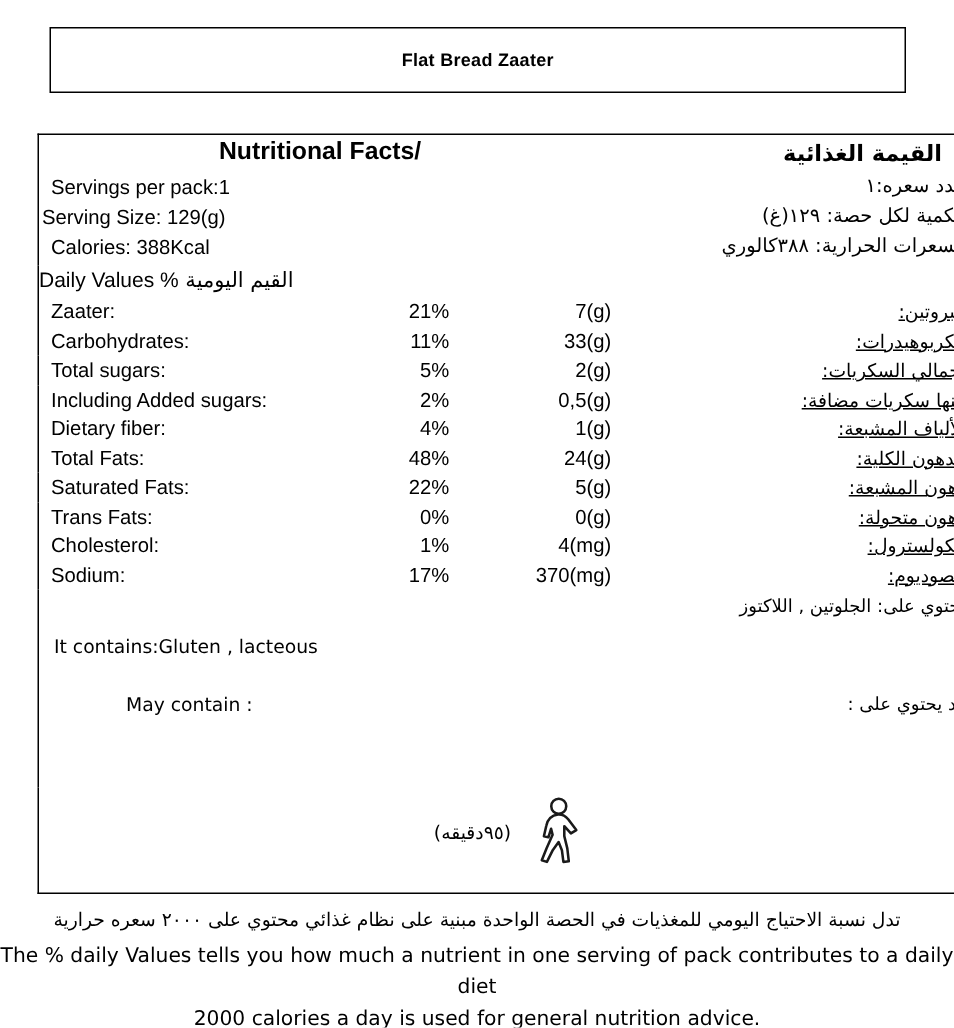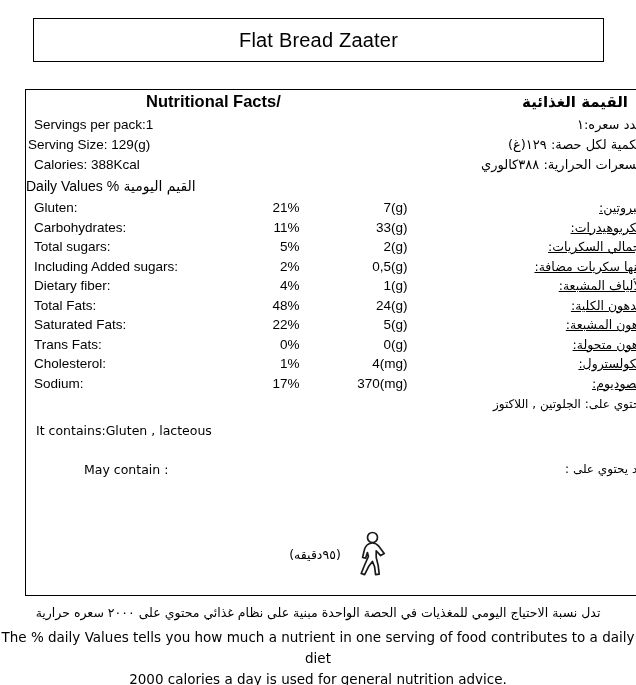--- a/index.html
+++ b/index.html
@@ -23,22 +23,22 @@
     top: 18px;
     width: 571px;
     height: 44px;
     border: 1.5px solid #000;
     box-sizing: border-box;
     display: flex;
     align-items: center;
     justify-content: center;
   }
   #product-title-text {
-    font-size: 20px;
-    font-weight: normal;
+    font-size: 12px;
+    font-weight: bold;
     letter-spacing: 0.2px;
   }
 
   
   #facts-table {
     position: absolute;
     left: 25px;
     top: 89px;
     width: 626px;
     border: 1.5px solid #000;
@@ -257,21 +257,21 @@
     <tr class="rule-row">
       <td colspan="5" class="dv-cell">
         <div class="dv-inner">
           <span>القيم اليومية</span>
           <span class="en">Daily Values %</span>
         </div>
       </td>
     </tr>
 
     <tr class="rule-row">
-        <td class="n-name">Gluten:</td>
+        <td class="n-name">Zaater:</td>
         <td class="n-pct">21%</td>
         <td class="n-val">7(g)</td>
         <td class="n-spacer"></td>
         <td class="n-ar"><span>البروتين:</span></td>
       </tr>
       <tr class="rule-row">
         <td class="n-name">Carbohydrates:</td>
         <td class="n-pct">11%</td>
         <td class="n-val">33(g)</td>
         <td class="n-spacer"></td>
@@ -366,15 +366,15 @@
           </span>
         </div>
       </td>
     </tr>
 
   </tbody>
 </table>
 
 <div id="footer">
   <div id="footer-ar">تدل نسبة الاحتياج اليومي للمغذيات في الحصة الواحدة مبنية على نظام غذائي محتوي على ٢٠٠٠ سعره حرارية</div>
-  <div class="footer-en">The % daily Values tells you how much a nutrient in one serving of food contributes to a daily diet</div>
+  <div class="footer-en">The % daily Values tells you how much a nutrient in one serving of pack contributes to a daily diet</div>
   <div class="footer-en">2000 calories a day is used for general nutrition advice.</div>
 </div>
 
 </body></html>

